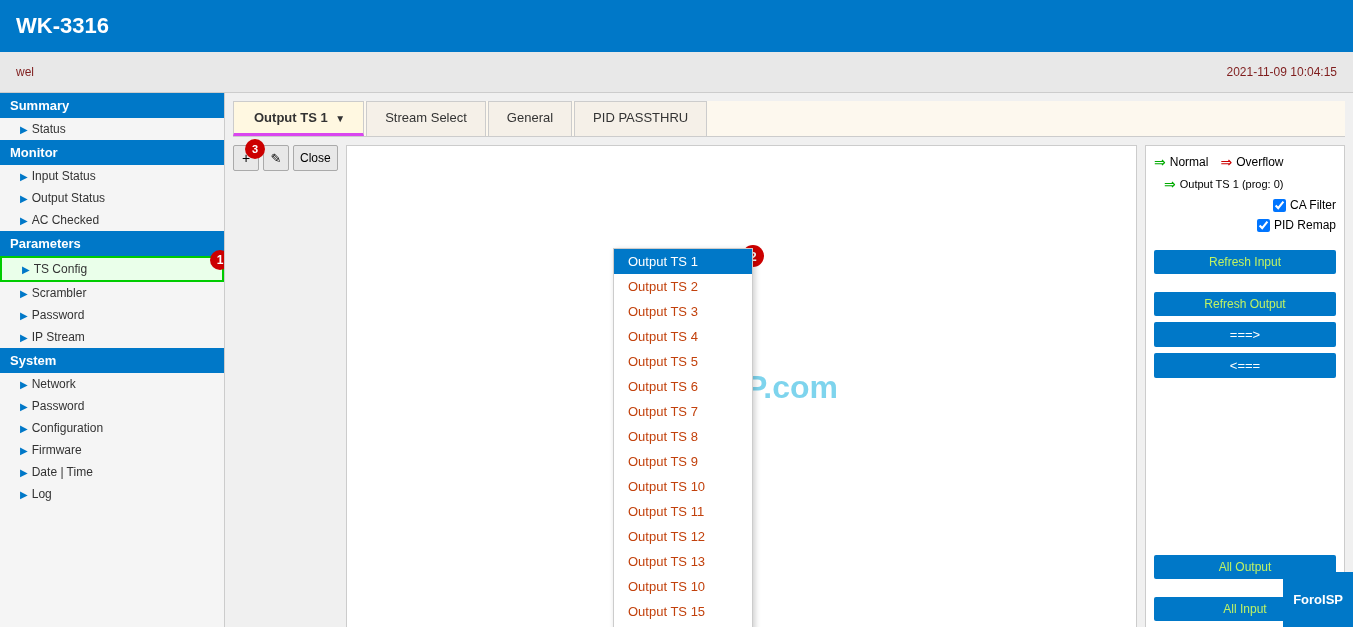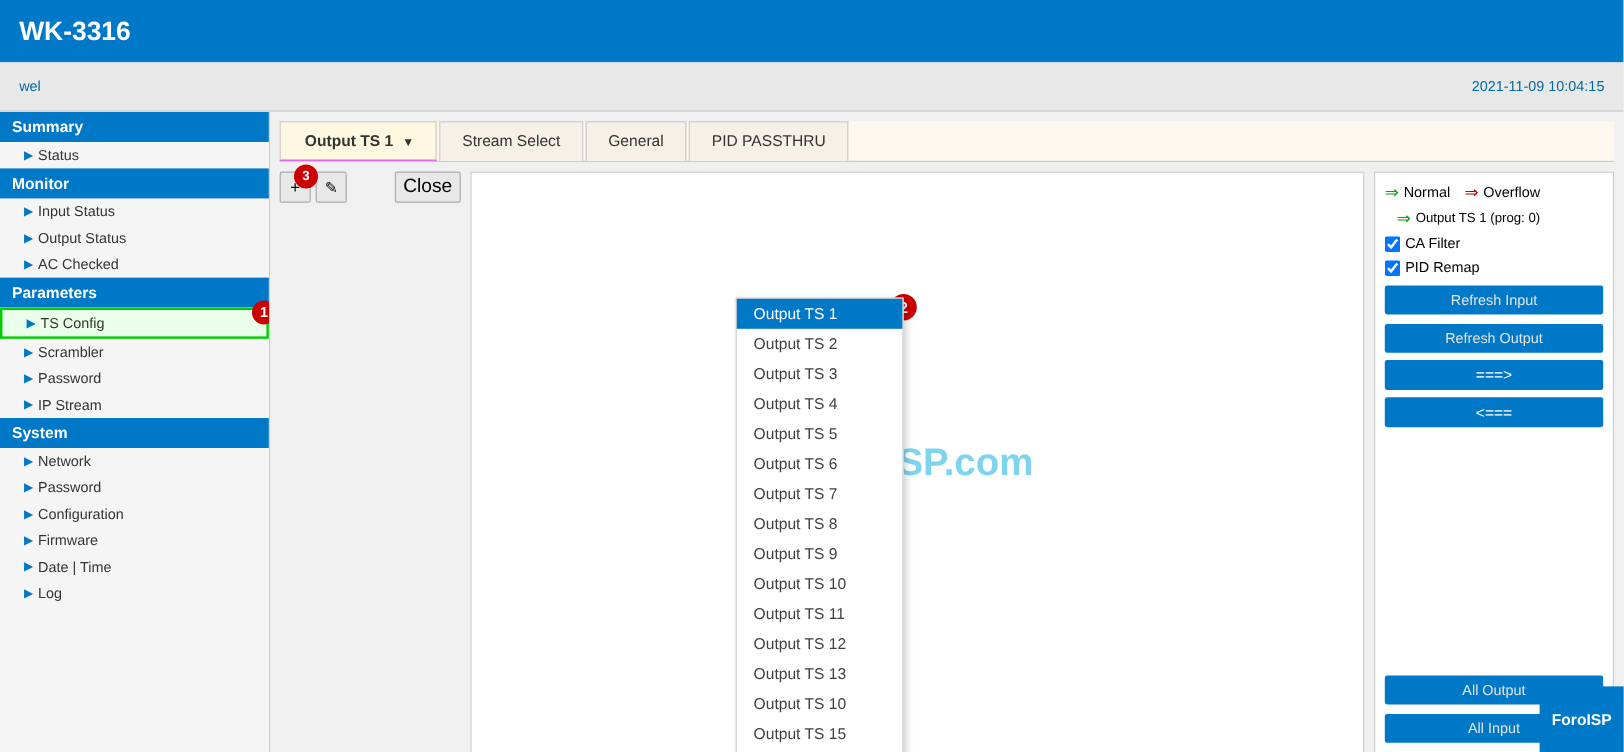--- a/index.html
+++ b/index.html
@@ -2,70 +2,70 @@
 <html><head>
   <meta charset="utf-8">
   <style>
     * { box-sizing: border-box; margin: 0; padding: 0; }
     body { font-family: Arial, sans-serif; font-size: 13px; background: #f0f0f0; width: 1353px; height: 627px; overflow: hidden; }
 
     
     .header { background: #0078c8; color: white; padding: 10px 16px; font-size: 22px; font-weight: bold; height: 52px; display: flex; align-items: center; }
 
     
-    .subheader { background: #e8e8e8; padding: 20px 16px; font-size: 12px; color: #0369a1; display: flex; justify-content: space-between; height: 24px; align-items: center; border-bottom: 1px solid #ccc; }
+    .subheader { background: #e8e8e8; padding: 20px 16px; font-size: 12px; color: #7f1d1d; display: flex; justify-content: space-between; height: 24px; align-items: center; border-bottom: 1px solid #ccc; }
 
     
     .main-layout { display: flex; height: calc(627px - 52px - 24px); }
 
     
     .sidebar { width: 225px; background: #f5f5f5; border-right: 1px solid #ccc; overflow-y: auto; flex-shrink: 0; }
     .sidebar-section-header { background: #0078c8; color: white; padding: 5px 10px; font-size: 13px; font-weight: bold; cursor: pointer; }
     .sidebar-item { padding: 4px 10px 4px 20px; cursor: pointer; color: #333; font-size: 12px; display: flex; align-items: center; }
     .sidebar-item.highlighted { border: 2px solid #00cc00; background: #eaffea; }
     .sidebar-item .arrow { margin-right: 4px; font-size: 10px; color: #0078c8; }
 
     
     .content { flex: 1; padding: 8px; overflow: hidden; position: relative; }
 
     
     .tabs-row { display: flex; background: #fdf8ee; border-bottom: 1px solid #ccc; margin-bottom: 8px; }
     .tab { padding: 8px 18px; cursor: pointer; font-size: 13px; color: #333; border: 1px solid #ccc; border-bottom: none; background: #f5f0e8; margin-right: 2px; position: relative; }
-    .tab.active { background: #fff8e1; border-bottom: 1px solid #d946ef; font-weight: bold; padding-left: 20px; }
+    .tab.active { background: #fff8e1; border-bottom: 3px solid #d946ef; font-weight: bold; padding-left: 20px; }
     .tab .dropdown-arrow { font-size: 10px; margin-left: 4px; }
 
     
     .inner-layout { display: flex; gap: 8px; height: calc(100% - 50px); }
 
     
     .left-panel { display: flex; flex-direction: column; }
     .btn-row { display: flex; gap: 4px; margin-bottom: 6px; align-items: center; }
     .btn-icon { width: 26px; height: 26px; border: 1px solid #aaa; background: #e8e8e8; cursor: pointer; font-size: 14px; display: flex; align-items: center; justify-content: center; border-radius: 2px; }
     .num-badge { width: 20px; height: 20px; background: #cc0000; border-radius: 50%; color: white; font-size: 11px; font-weight: bold; display: flex; align-items: center; justify-content: center; position: absolute; top: -6px; right: -6px; }
     .badge-container { position: relative; display: inline-block; }
 
     
     .center-panel { flex: 1; border: 1px solid #ccc; background: white; position: relative; display: flex; align-items: center; justify-content: center; min-height: 300px; }
     .watermark { font-size: 32px; color: #00aadd; font-weight: bold; opacity: 0.5; }
 
     
     .right-panel { width: 200px; border: 1px solid #ccc; background: white; padding: 8px; display: flex; flex-direction: column; gap: 6px; }
     .legend-row { display: flex; align-items: center; gap: 4px; font-size: 12px; }
-    .checkbox-row { display: flex; align-items: center; gap: 4px; font-size: 12px; }
-    .btn-blue { background: #0078c8; color: #e5e5e5; border: none; padding: 5px 6px; cursor: pointer; font-size: 12px; border-radius: 2px; width: 100%; margin-top: 2px; }
+    .checkbox-row { display: flex; align-items: center; gap: 4px; font-size: 12px; justify-content: flex-end; }
+    .btn-blue { background: #0078c8; color: #bef264; border: none; padding: 5px 6px; cursor: pointer; font-size: 12px; border-radius: 2px; width: 100%; margin-top: 12px; }
     .btn-arrow { background: #0078c8; color: white; border: none; padding: 5px; cursor: pointer; font-size: 13px; border-radius: 2px; width: 100%; text-align: center; }
 
     
     .bottom-bar { display: flex; align-items: center; gap: 8px; margin-top: 6px; }
     .btn-parse { background: #0078c8; color: white; border: none; padding: 5px 12px; cursor: pointer; font-size: 12px; border-radius: 2px; }
     .timeout-input { width: 40px; border: 1px solid #aaa; padding: 2px 4px; font-size: 12px; text-align: center; }
 
     
     .dropdown-menu { position: absolute; top: 155px; left: 388px; z-index: 100; background: white; border: 1px solid #ccc; box-shadow: 2px 2px 6px rgba(0,0,0,0.2); min-width: 140px; }
-    .dropdown-item { padding: 5px 14px; cursor: pointer; font-size: 13px; color: #404040; }
+    .dropdown-item { padding: 5px 14px; cursor: pointer; font-size: 13px; color: #c2410c; }
     .dropdown-item.selected { background: #0078c8; color: white; }
 
     
     .anno-badge { width: 22px; height: 22px; background: #cc0000; border-radius: 50%; color: white; font-size: 13px; font-weight: bold; display: inline-flex; align-items: center; justify-content: center; position: absolute; z-index: 50; }
 
     
     .brand-badge { position: absolute; bottom: 0; right: 0; background: #0078c8; color: white; padding: 20px 10px; font-size: 13px; font-weight: bold; }
   </style>
 </head>
 <body>
@@ -176,21 +176,21 @@
 
     <div class="inner-layout">
 
       <div class="left-panel">
         <div class="btn-row">
           <div class="badge-container">
             <button class="btn-icon">+</button>
             <span class="num-badge">3</span>
           </div>
           <button class="btn-icon" style="font-size:13px;">✎</button>
-          <button class="btn-icon" style="width:auto; padding:0 6px; font-size:16px;margin-left:36px;">Close</button>
+          <button class="btn-icon" style="width:auto; padding:0 6px; font-size:12px;">Close</button>
         </div>
       </div>
 
       <div class="center-panel">
         <span class="watermark">ForoISP.com</span>
       </div>
 
       <div class="right-panel">
         <div class="legend-row">
           <span style="color:#00aa00; font-size:14px;">⇒</span>

